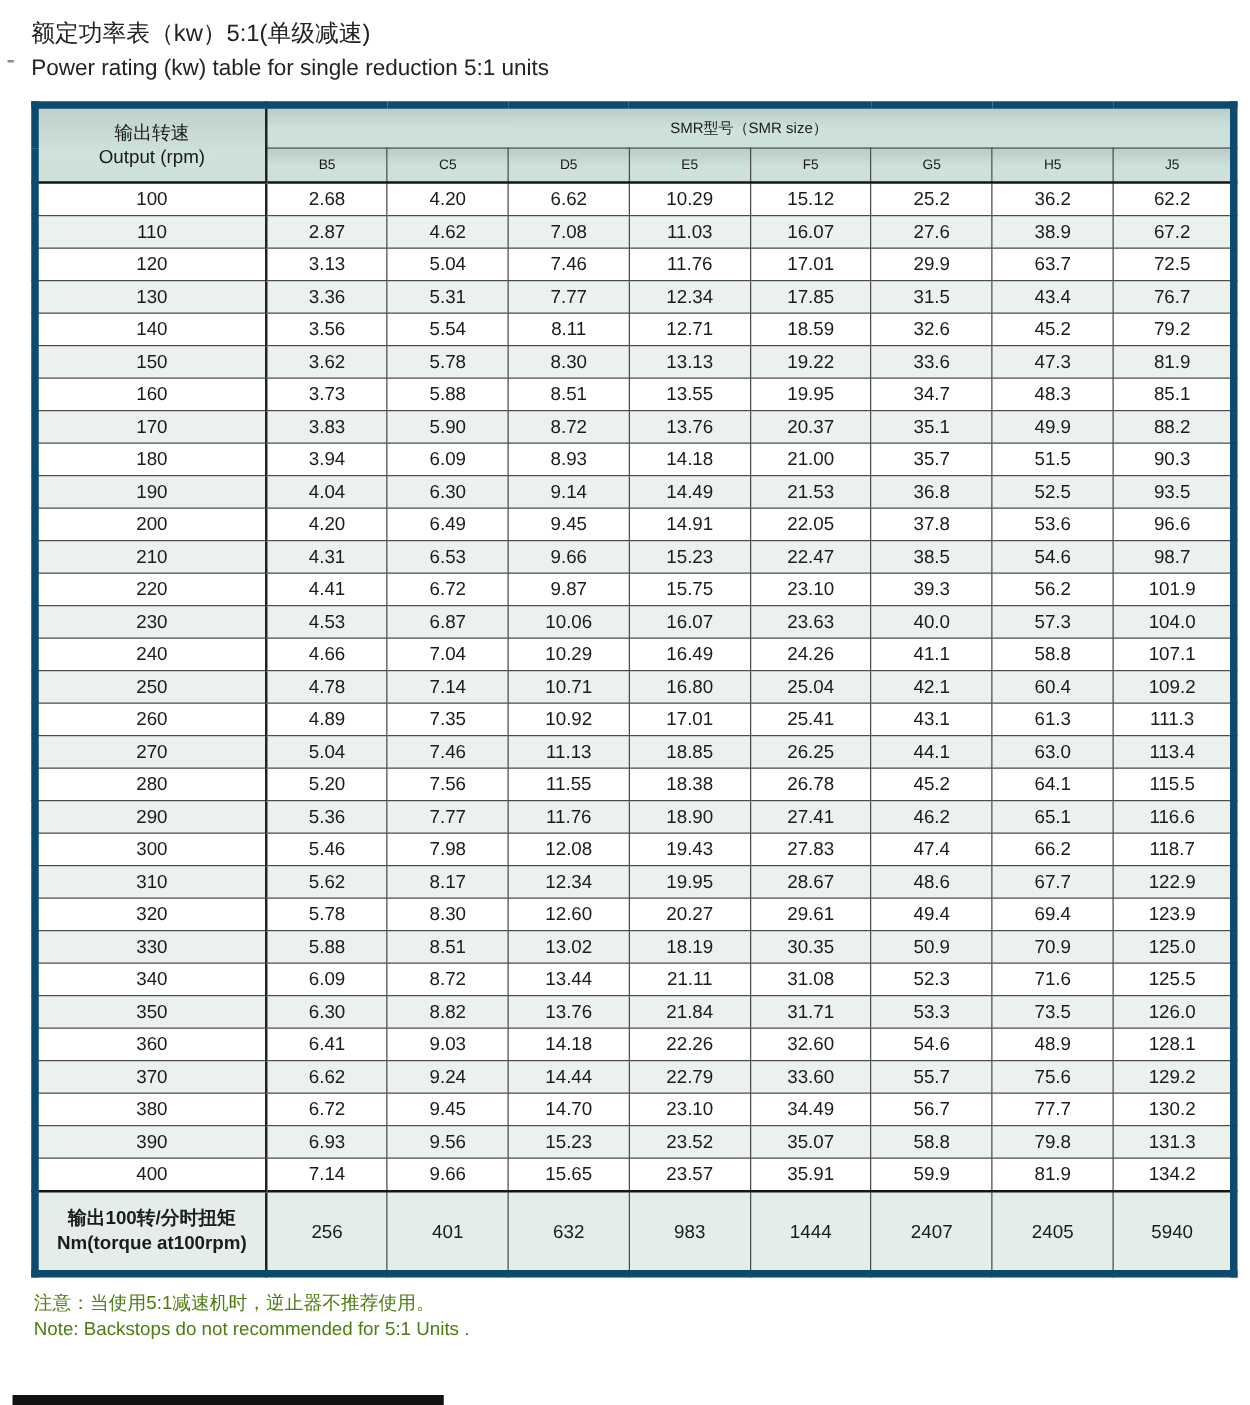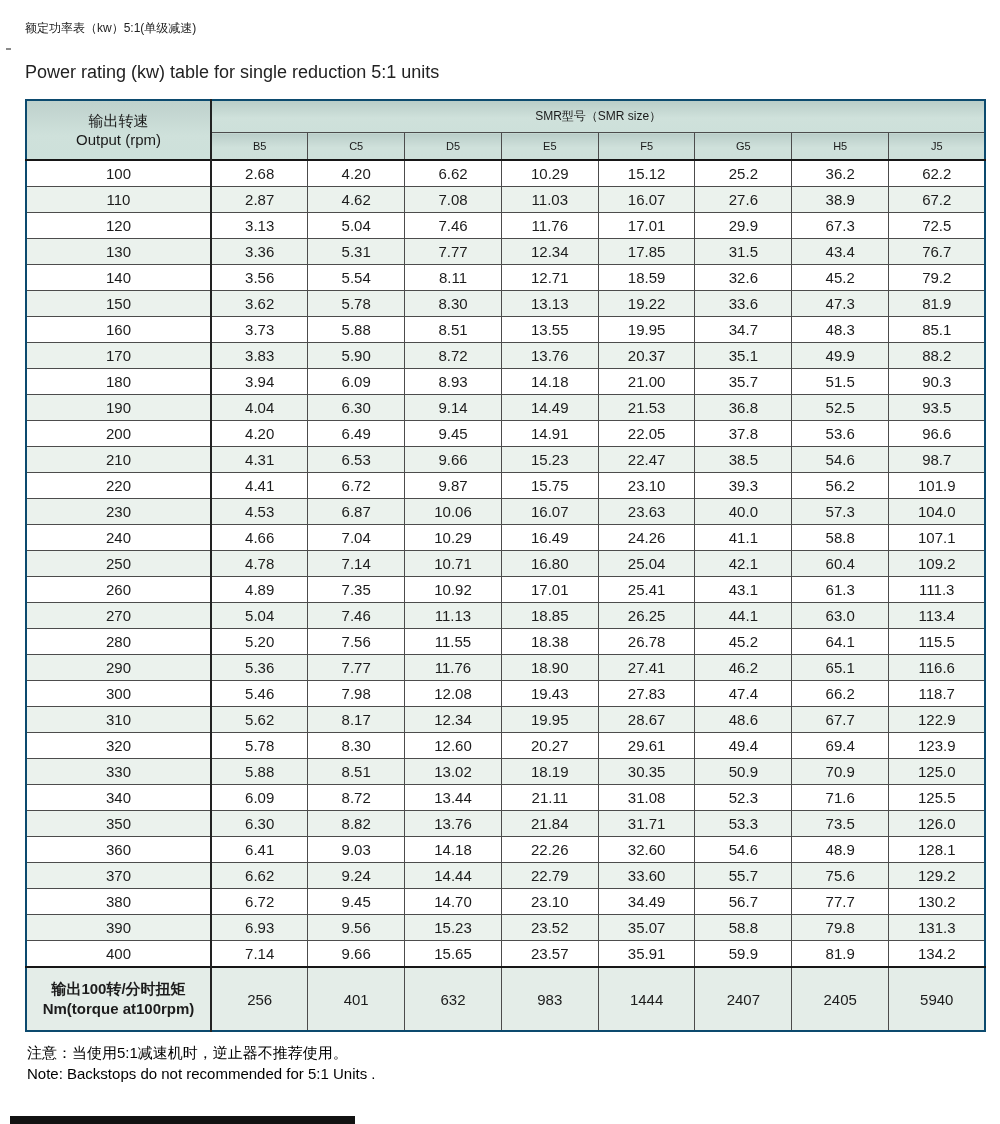--- a/index.html
+++ b/index.html
@@ -20,34 +20,34 @@
   }
   .page-title {
     font-size: 27px;
     font-weight: bold;
     letter-spacing: 1px;
     margin: 8px 0 18px 0;
     color: #141414;
   }
   .subtitle {
     margin: 0;
-    font-size: 12px;
+    font-size: 19px;
     line-height: 24px;
     color: #222;
   }
   .subtitle.en {
     font-size: 18px;
-    margin-top: 20px;
+    margin-top: 2px;
   }
   table.power-table {
     margin-top: 15px;
     width: 960px;
     border-collapse: collapse;
     table-layout: fixed;
-    border: 2px solid #0c4a6e;
+    border: 6px solid #0c4a6e;
   }
   .power-table th, .power-table td {
     border: 1px solid #4c4c4c;
     text-align: center;
     vertical-align: middle;
     font-weight: normal;
     font-size: 15px;
     padding: 0;
   }
   .power-table col.c-first { width: 185px; }
@@ -86,21 +86,21 @@
   tbody.torque td.col1 {
     line-height: 20px;
     border-right: 2px solid #222;
     font-weight: bold;
   }
 
   .note {
     margin: 0 0 0 2px;
     font-size: 15px;
     line-height: 21px;
-    color: #000000;
+    color: #4d7c0f;
   }
   .note.zh { margin-top: 10px; }
 
   .scan-bar {
     position: absolute;
     left: 10px;
     bottom: 0;
     width: 345px;
     height: 8px;
     background: #121212;
@@ -178,21 +178,21 @@
           <td>67.2</td>
         </tr>
         <tr>
           <td class="col1">120</td>
           <td>3.13</td>
           <td>5.04</td>
           <td>7.46</td>
           <td>11.76</td>
           <td>17.01</td>
           <td>29.9</td>
-          <td>67.3</td>
+          <td>63.7</td>
           <td>72.5</td>
         </tr>
         <tr>
           <td class="col1">130</td>
           <td>3.36</td>
           <td>5.31</td>
           <td>7.77</td>
           <td>12.34</td>
           <td>17.85</td>
           <td>31.5</td>

